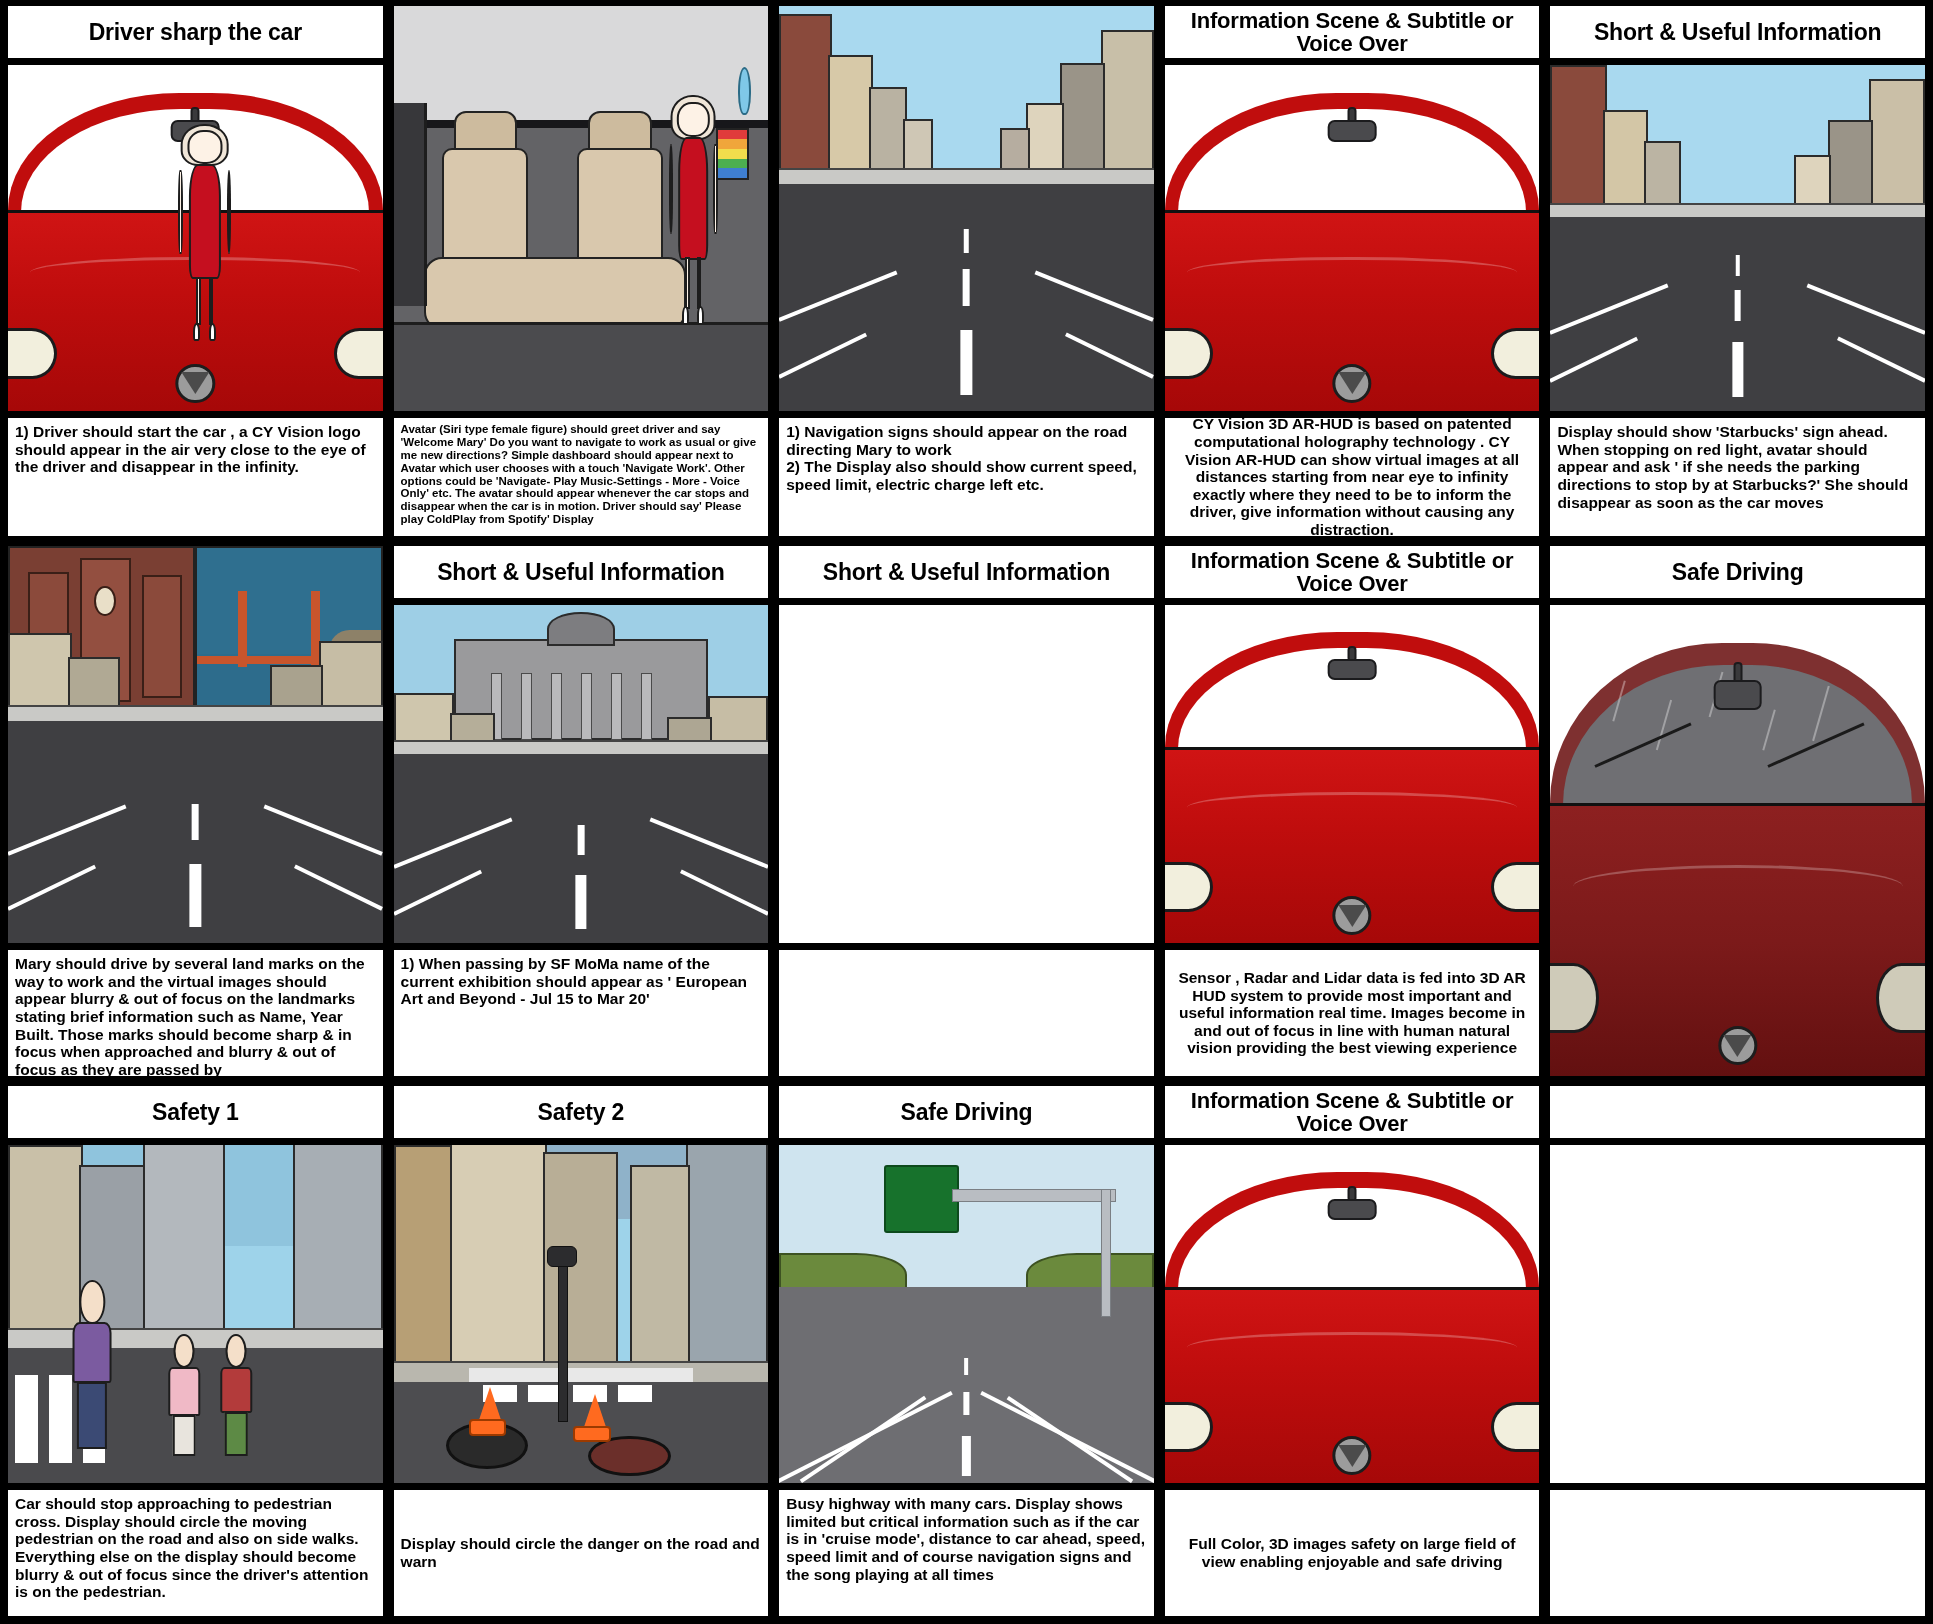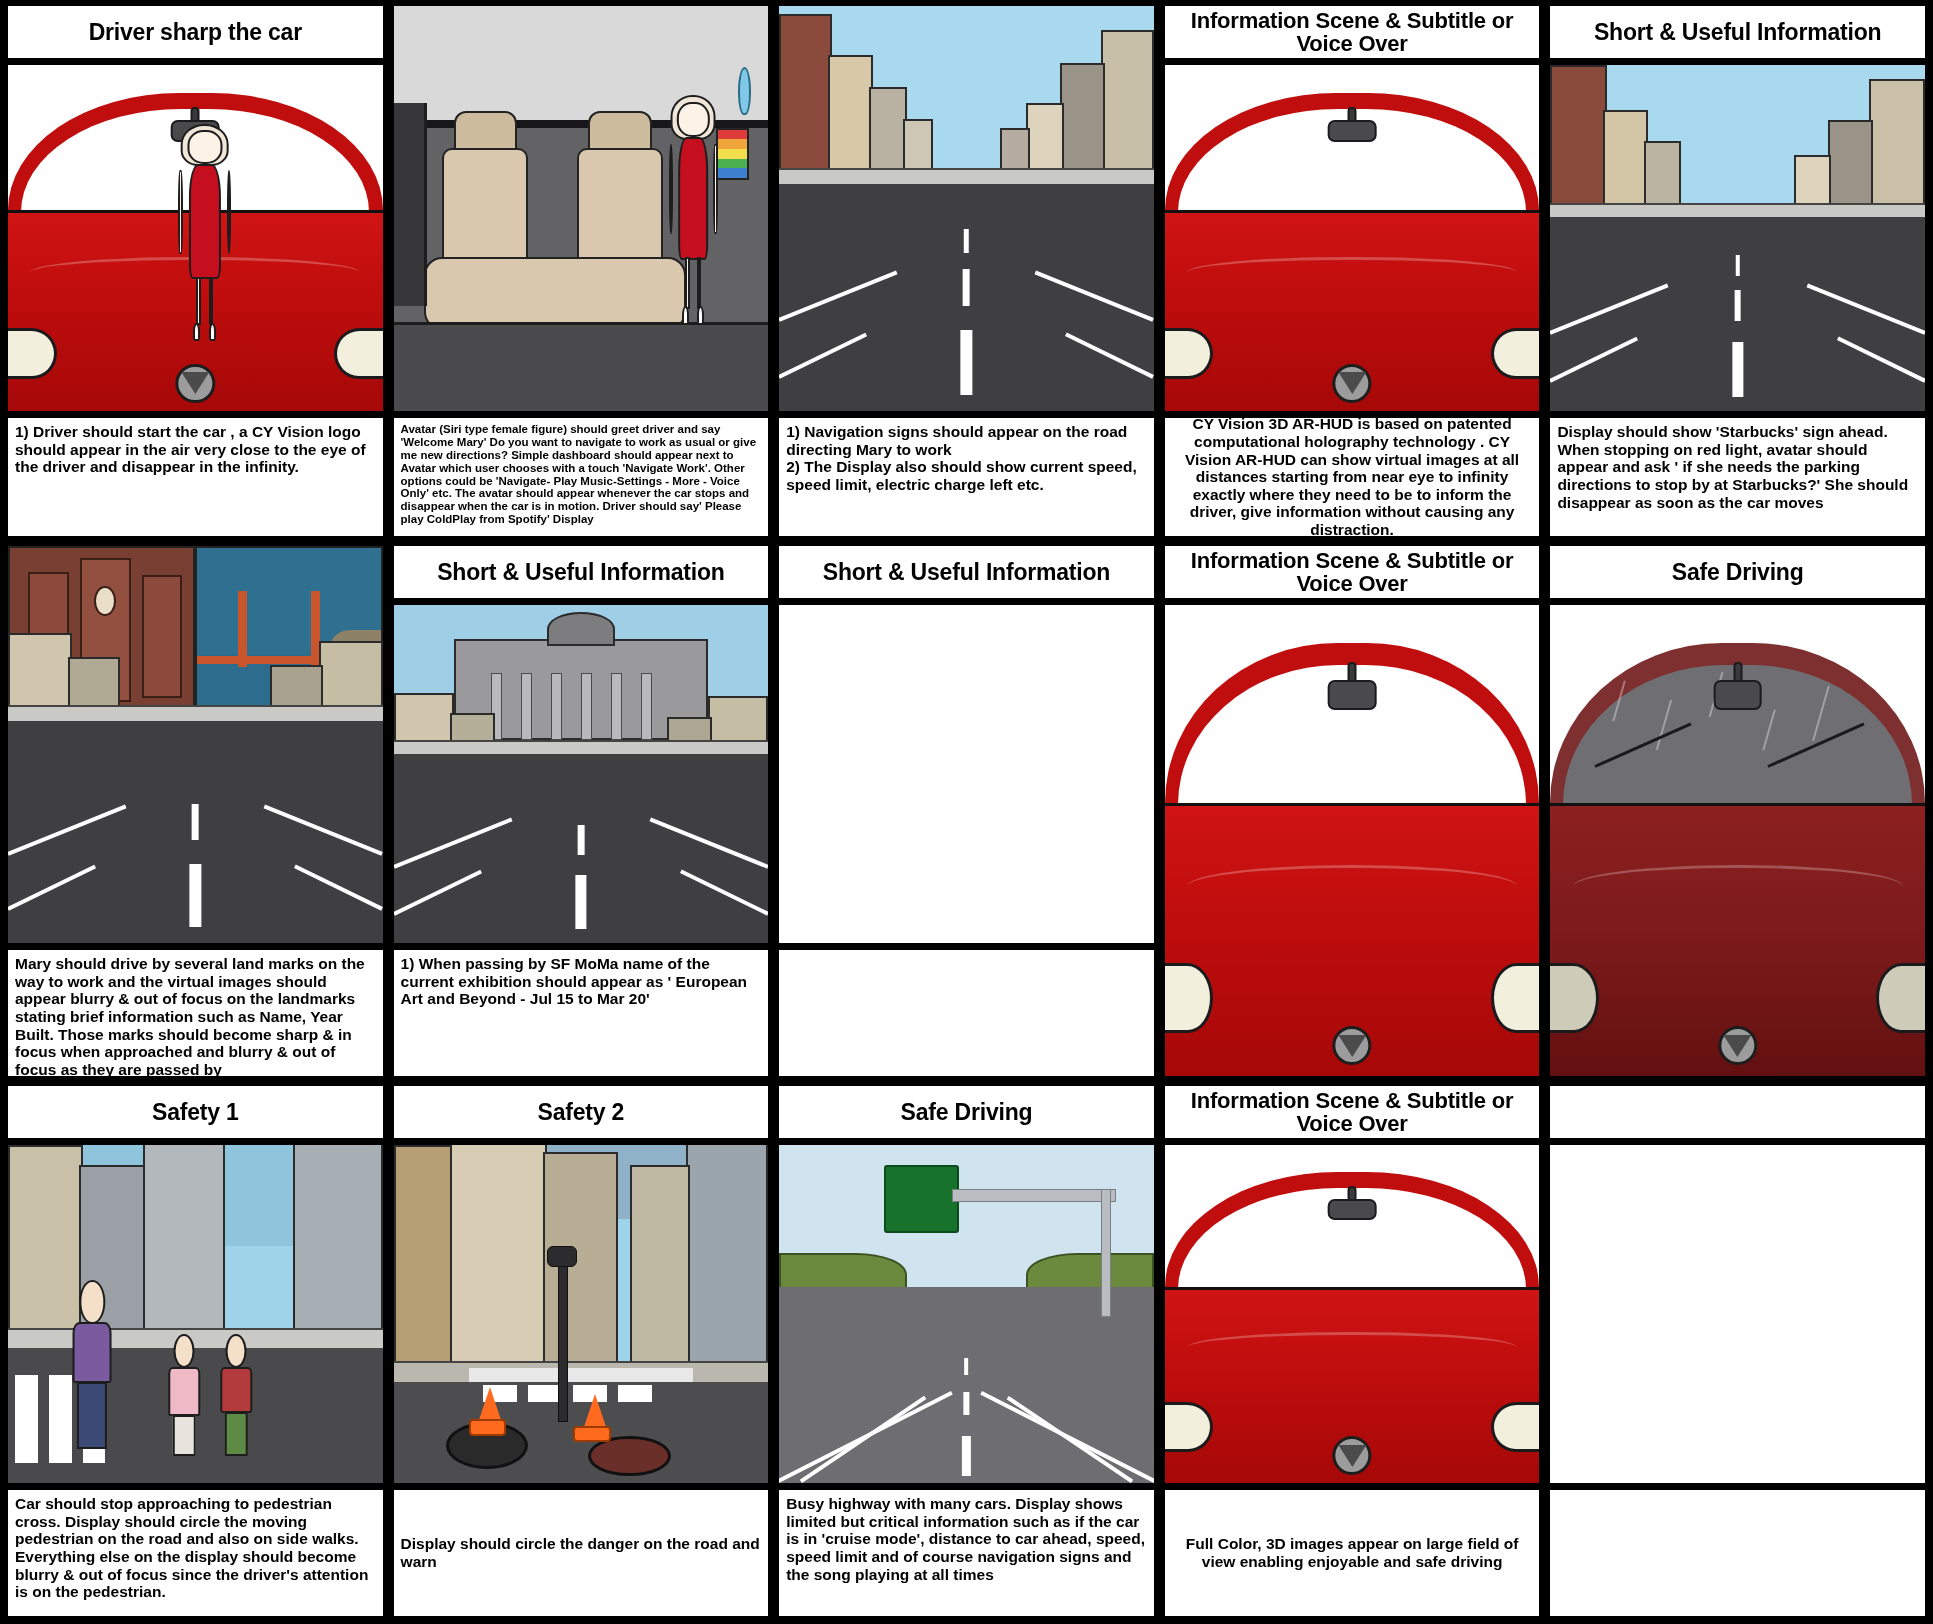--- a/index.html
+++ b/index.html
@@ -400,20 +400,21 @@
           <div class="mirror-stem"></div>
           <div class="mirror"></div>
           <div class="hood">
               <div class="hood-shine"></div>
             <div class="headlight left"></div>
             <div class="headlight right"></div>
             <div class="logo"></div>
           </div>
         </div>
       </div>
+      <div class="cap h-xl center vcenter">Sensor , Radar and Lidar data is fed into 3D AR HUD system to provide most important and useful information real time.  Images become in and out of focus in line with human natural vision providing the best viewing experience</div>
     </div>
 
     <div class="cell">
       <div class="title-box">Safe Driving</div>
       <div class="art">
         <div class="carview rain">
           <div class="car-frame">
               <div class="car-frame-inner"></div>
             </div>
           <div class="mirror-stem"></div>
@@ -535,21 +536,21 @@
           <div class="mirror-stem"></div>
           <div class="mirror"></div>
           <div class="hood">
               <div class="hood-shine"></div>
             <div class="headlight left"></div>
             <div class="headlight right"></div>
             <div class="logo"></div>
           </div>
         </div>
       </div>
-      <div class="cap h-xl center vcenter">Full Color, 3D images appear on large field of view enabling enjoyable and safe driving</div>
+      <div class="cap h-xl center vcenter">Full Color, 3D images safety on large field of view enabling enjoyable and safe driving</div>
     </div>
 
     <div class="cell">
       <div class="title-box"></div>
       <div class="art"></div>
       <div class="cap h-xl"></div>
     </div>
   </div>
 
 </div>

